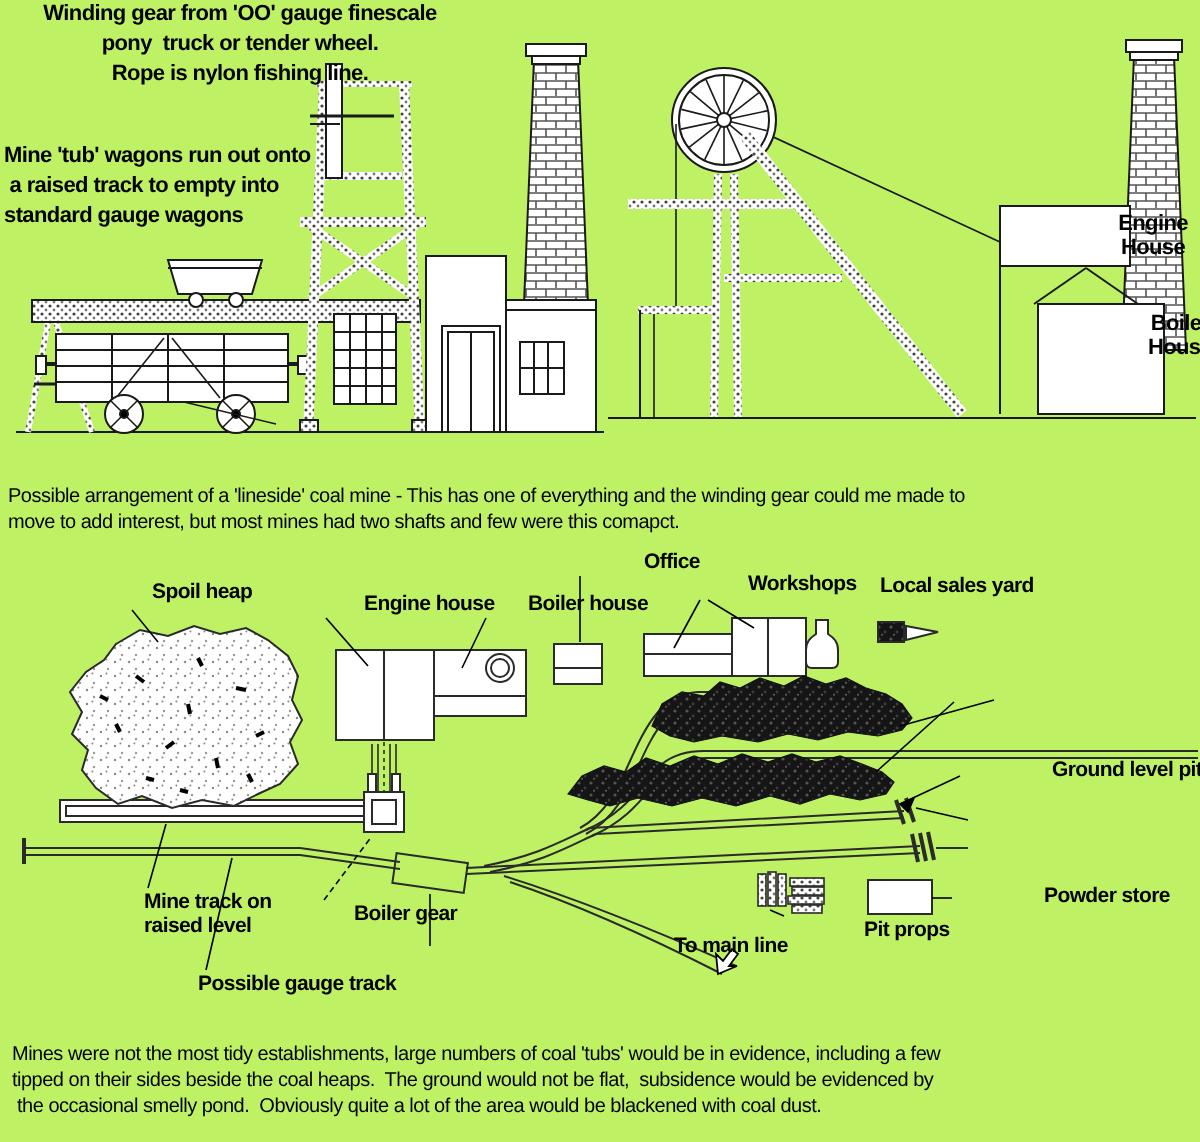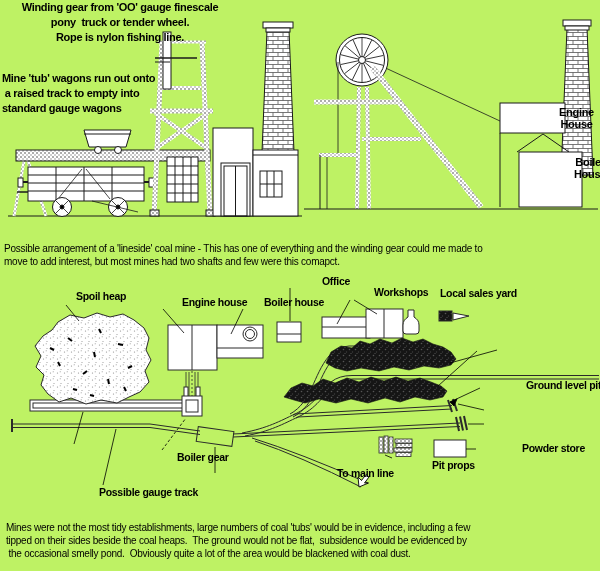--- a/index.html
+++ b/index.html
@@ -365,20 +365,22 @@
 
 <div class="lbl" style="left:482px;top:379px">Ground level pit tracks</div>
 
 
 <div class="lbl" style="left:478px;top:442px">Powder store</div>
 
 <div class="lbl" style="left:388px;top:459px">Pit props</div>
 
 <div class="lbl" style="left:293px;top:467px">To main line</div>
 
+<div class="lbl" style="left:28px;top:445px">Mine track on
+raised level</div>
 
 <div class="lbl" style="left:133px;top:451px">Boiler gear</div>
 
 <div class="lbl" style="left:55px;top:486px">Possible gauge track</div>
 
 
 <div class="para" style="left:6px;top:521px;width:592px">Mines were not the most tidy establishments, large numbers of coal 'tubs' would be in evidence, including a few
 tipped on their sides beside the coal heaps.  The ground would not be flat,  subsidence would be evidenced by
  the occasional smelly pond.  Obviously quite a lot of the area would be blackened with coal dust.</div>
 

